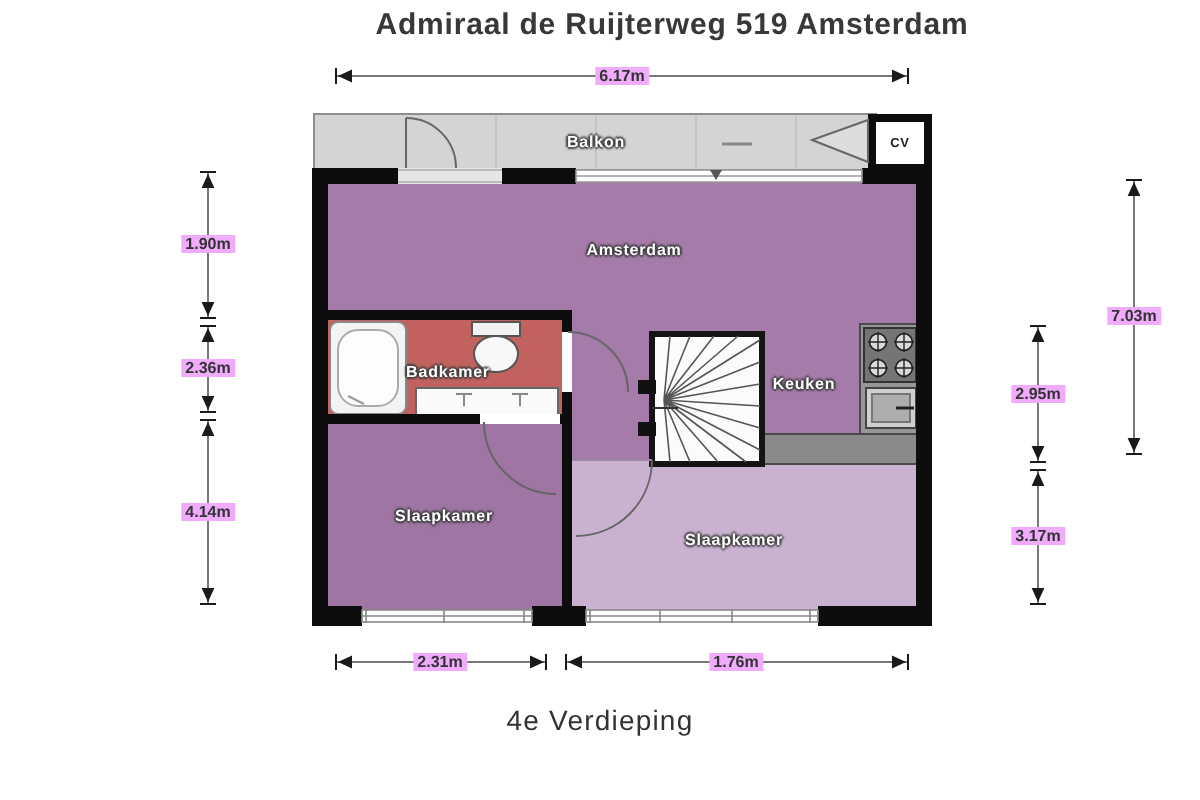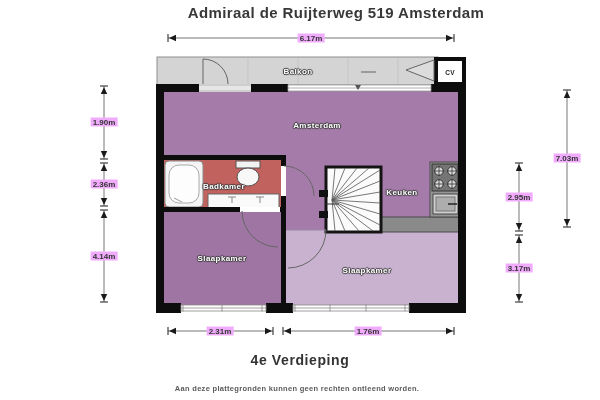--- a/index.html
+++ b/index.html
@@ -21,21 +21,21 @@
   .cv-label{
     position:absolute;transform:translate(-50%,-50%);
     font-size:6.5px;font-weight:bold;color:#222;letter-spacing:.3px;
   }
   .dim-label{
     position:absolute;transform:translate(-50%,-50%);
     font-size:8px;color:#333;background:#f0abfc;padding:0 2px;white-space:nowrap;font-weight:bold;
   }
   .floor-label{
     position:absolute;transform:translate(-50%,-50%);
-    font-size:14px;font-weight:bold;color:#333;letter-spacing:.6px;white-space:nowrap;
+    font-size:14px;font-weight:normal;color:#333;letter-spacing:.6px;white-space:nowrap;
   }
   .disclaimer{
     position:absolute;transform:translate(-50%,-50%);
     font-size:7.5px;font-weight:bold;color:#5a5a5a;letter-spacing:.3px;white-space:nowrap;
   }
 </style>
 </head>
 <body>
 
 <div id="stage">
@@ -203,14 +203,13 @@
   <div class="dim-label" style="left:68px;top:122px;">1.90m</div>
   <div class="dim-label" style="left:68px;top:184px;">2.36m</div>
   <div class="dim-label" style="left:68px;top:256px;">4.14m</div>
   <div class="dim-label" style="left:531px;top:158px;">7.03m</div>
   <div class="dim-label" style="left:483px;top:197px;">2.95m</div>
   <div class="dim-label" style="left:483px;top:268px;">3.17m</div>
   <div class="dim-label" style="left:184px;top:331px;">2.31m</div>
   <div class="dim-label" style="left:332px;top:331px;">1.76m</div>
 
   <div class="floor-label" style="left:264px;top:360px;">4e Verdieping</div>
-  <div class="disclaimer" style="left:261px;top:388px;">Aan deze plattegronden kunnen geen rechten ontleend worden.</div>
 </div>
 
 </body></html>

